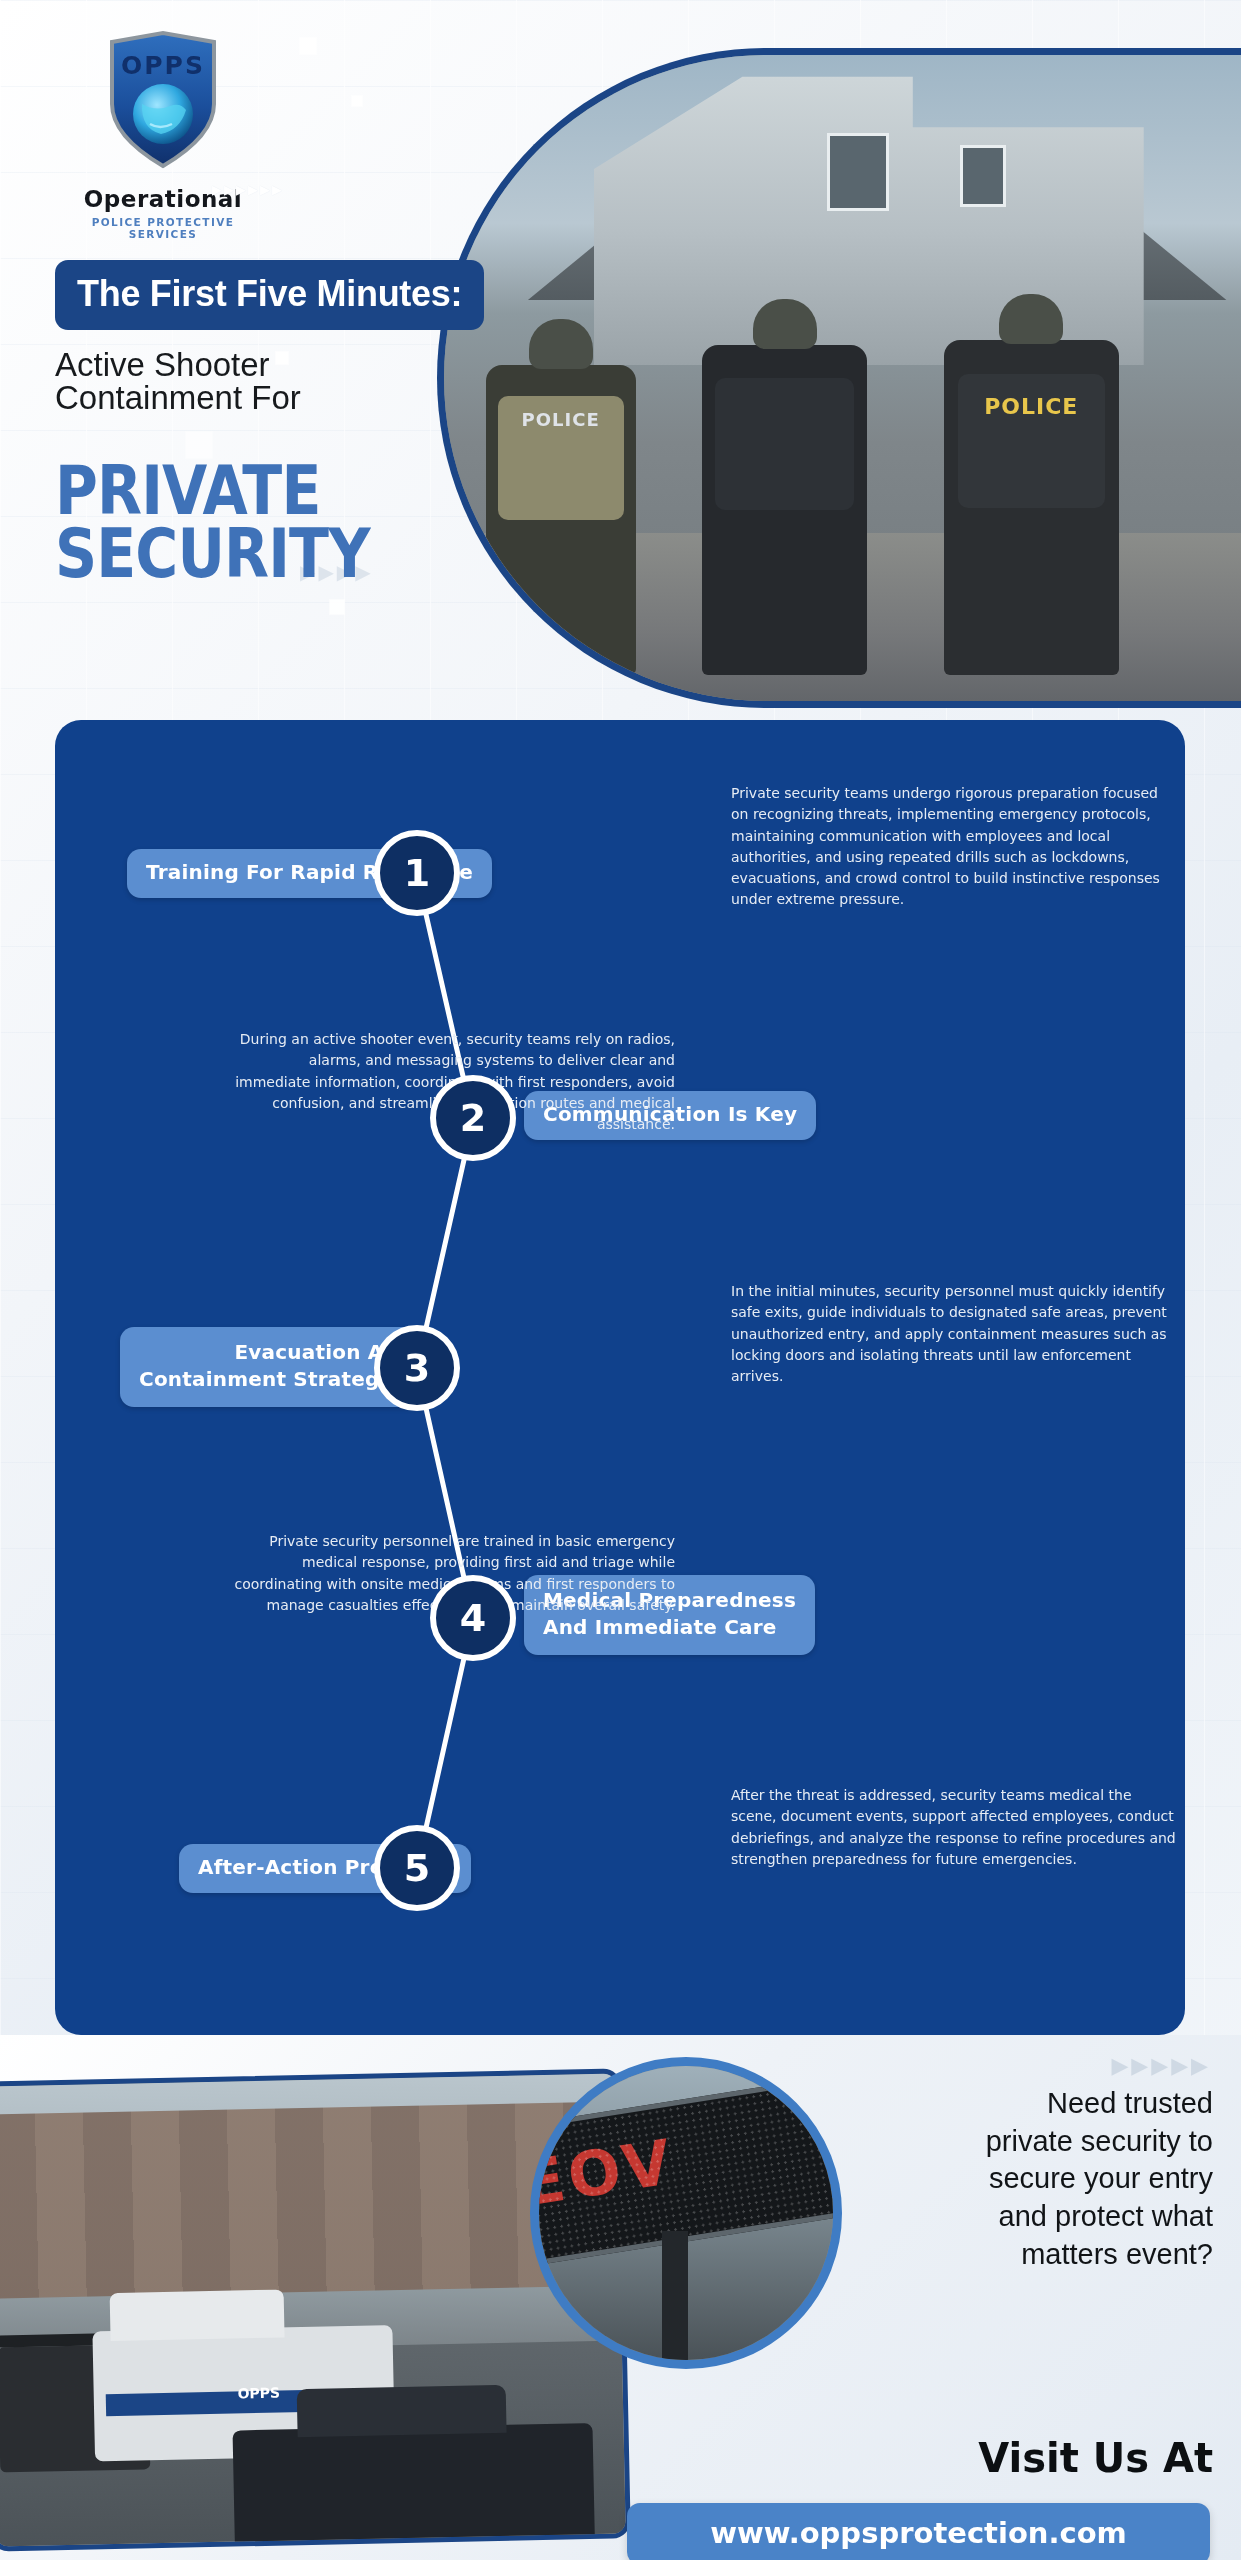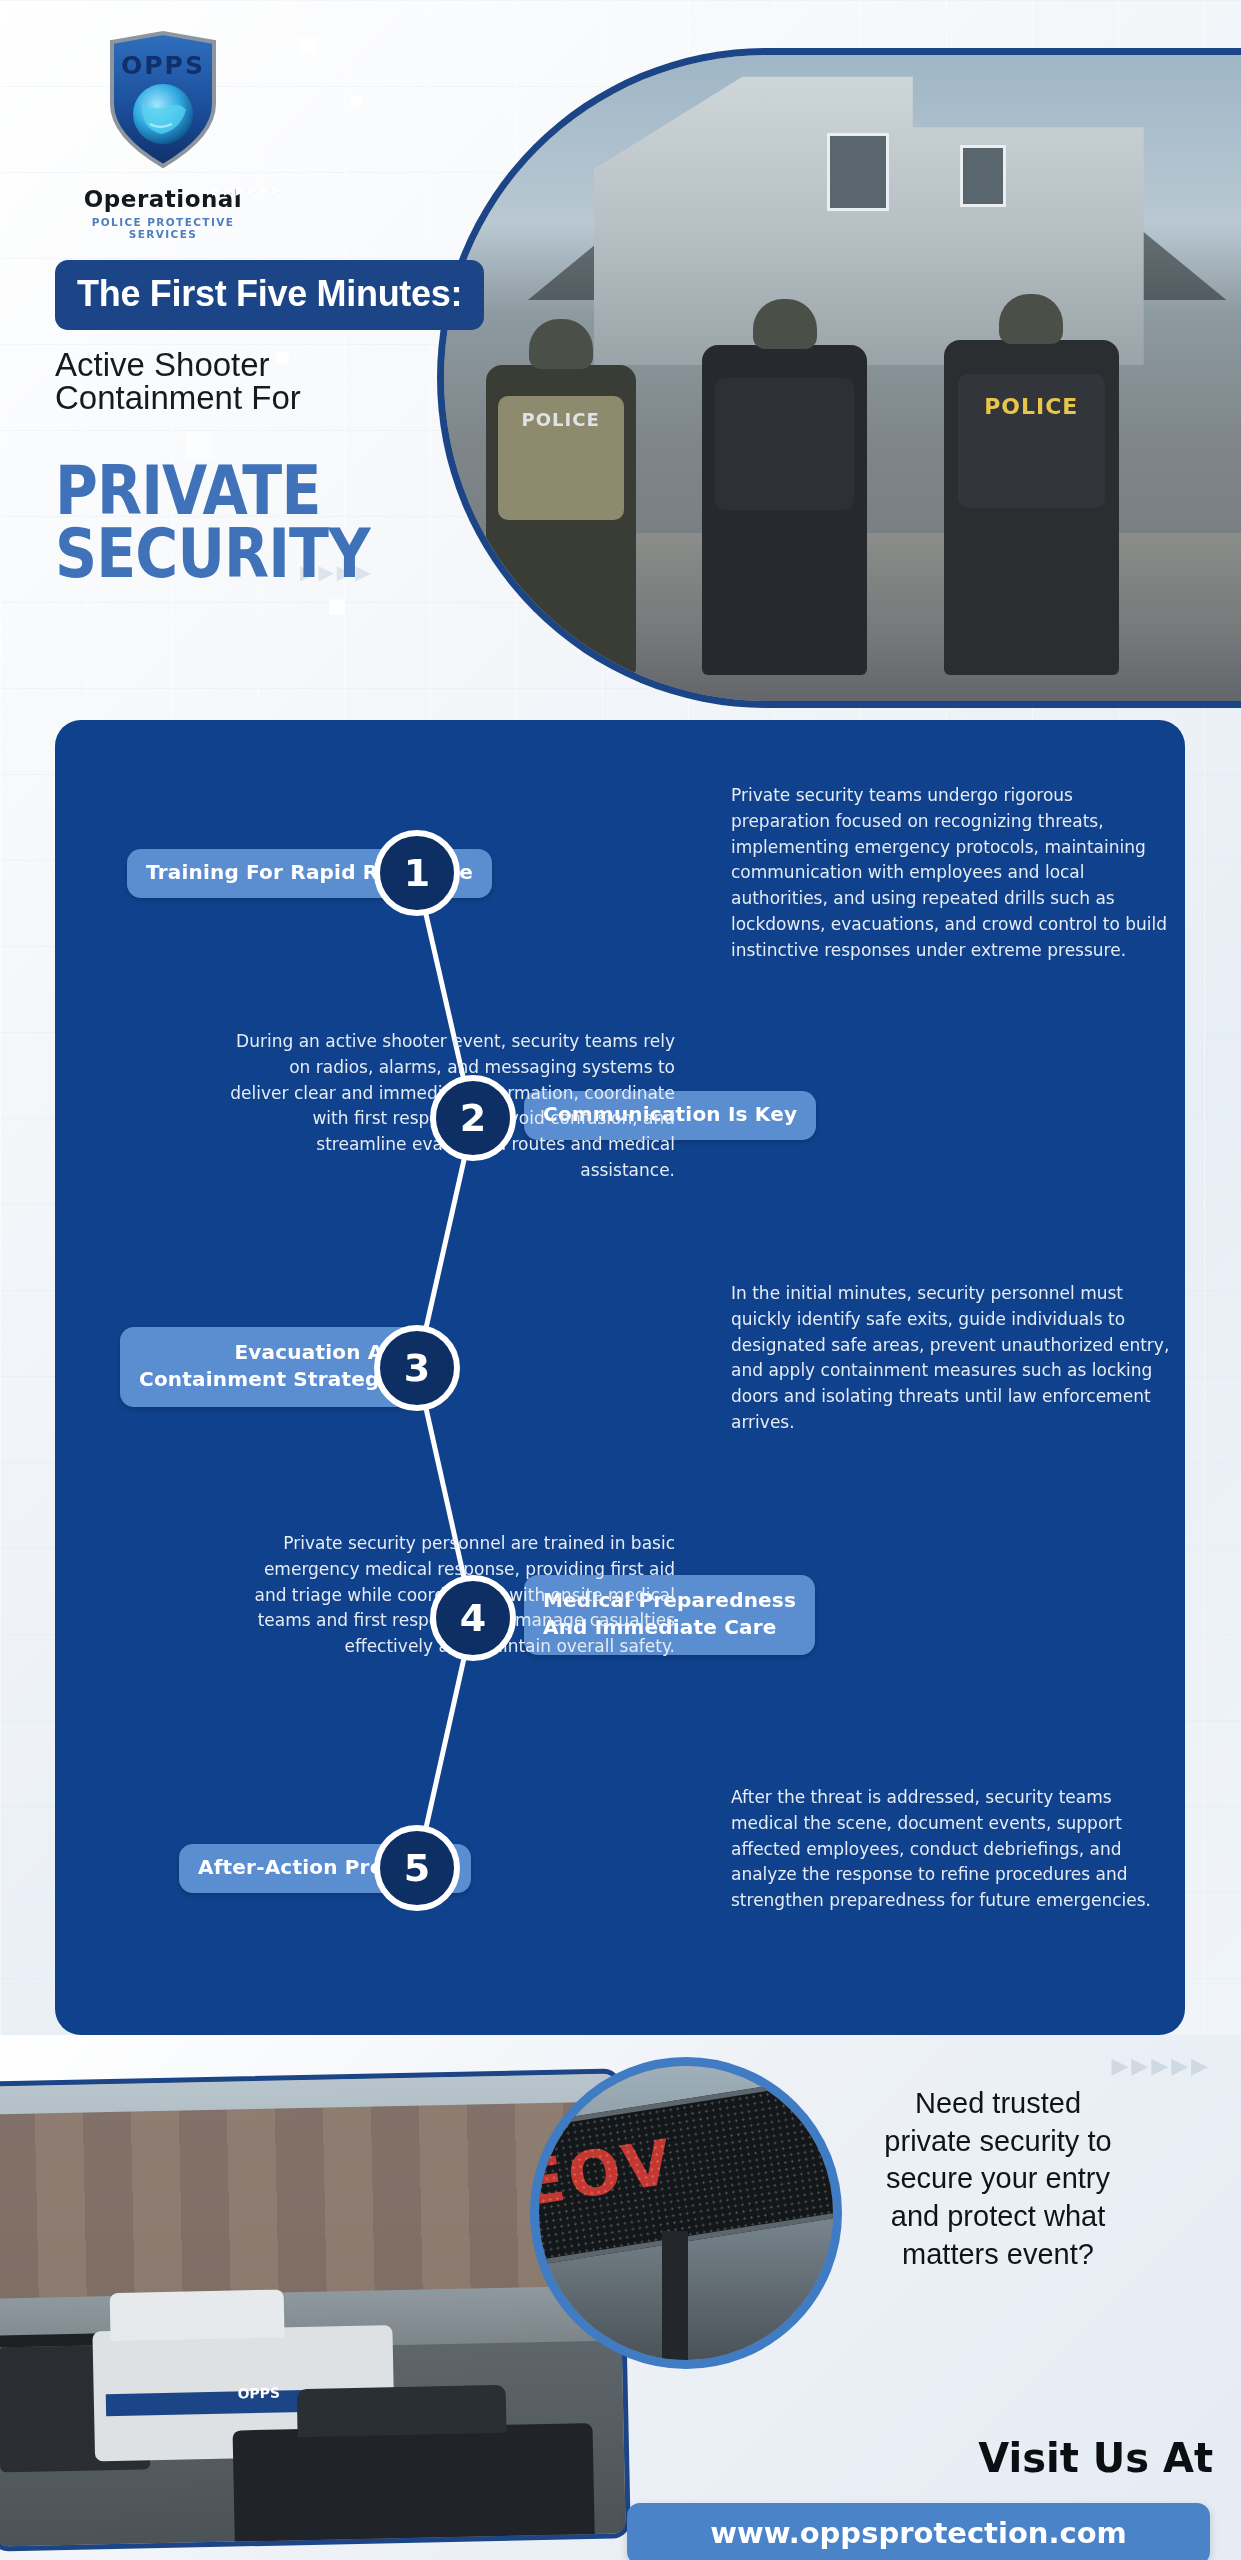--- a/index.html
+++ b/index.html
@@ -231,21 +231,21 @@
     z-index: 4;
     box-shadow: 0 2px 5px rgba(0,0,0,.18);
   }
   .chip.two-line { padding: 12px 19px 14px 19px; }
 
   .body-text {
     position: absolute;
     width: 445px;
     color: #e6ecf4;
     font-family: "DejaVu Sans", sans-serif;
-    font-size: 17px;
+    font-size: 14px;
     line-height: 1.52;
     z-index: 4;
   }
   .body-text.right { left: 676px; text-align: left; }
   .body-text.left  { left: 175px; text-align: right; }
 
   
   .footer { position: absolute; left: 0; top: 2035px; width: 1241px; height: 525px; }
 
   .footer-bg {
@@ -320,21 +320,21 @@
     color: #cf3a33;
     letter-spacing: 4px;
     opacity:.95;
   }
   .led-pole { position:absolute; left:42%; top:56%; width: 26px; height: 44%; background:#23272b; }
 
   .cta-text {
     position: absolute;
     right: 28px; top: 50px;
     width: 430px;
-    text-align: center;
+    text-align: right;
     font-family: "Liberation Sans", sans-serif;
     font-size: 29px;
     line-height: 1.3;
     color: #111417;
     z-index: 4;
   }
   .visit {
     position: absolute;
     right: 28px; top: 400px;
     font-family: "DejaVu Sans", sans-serif;

